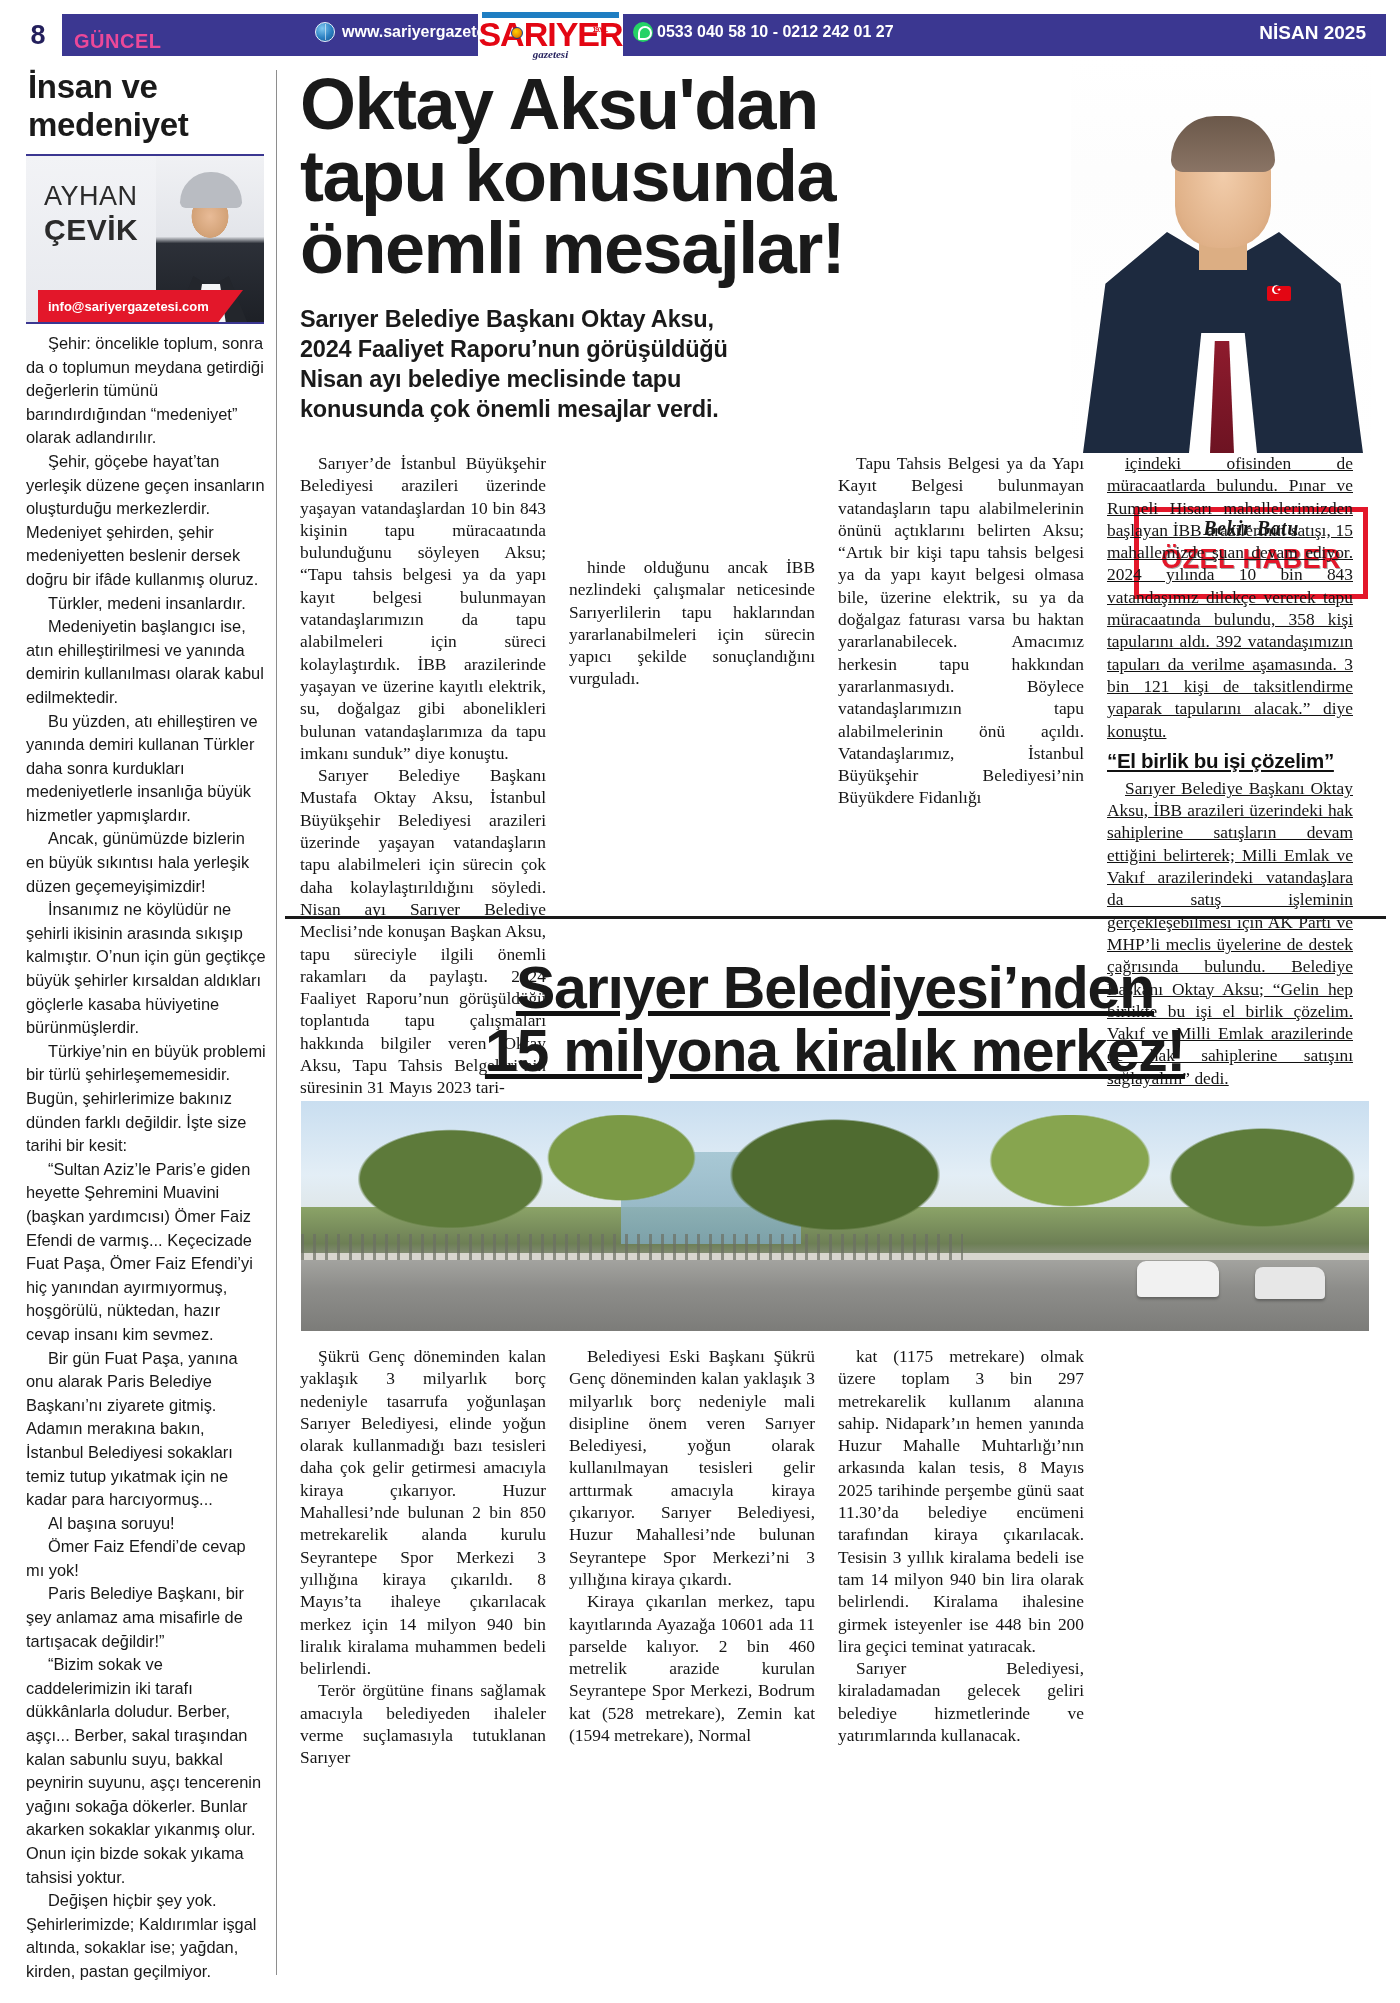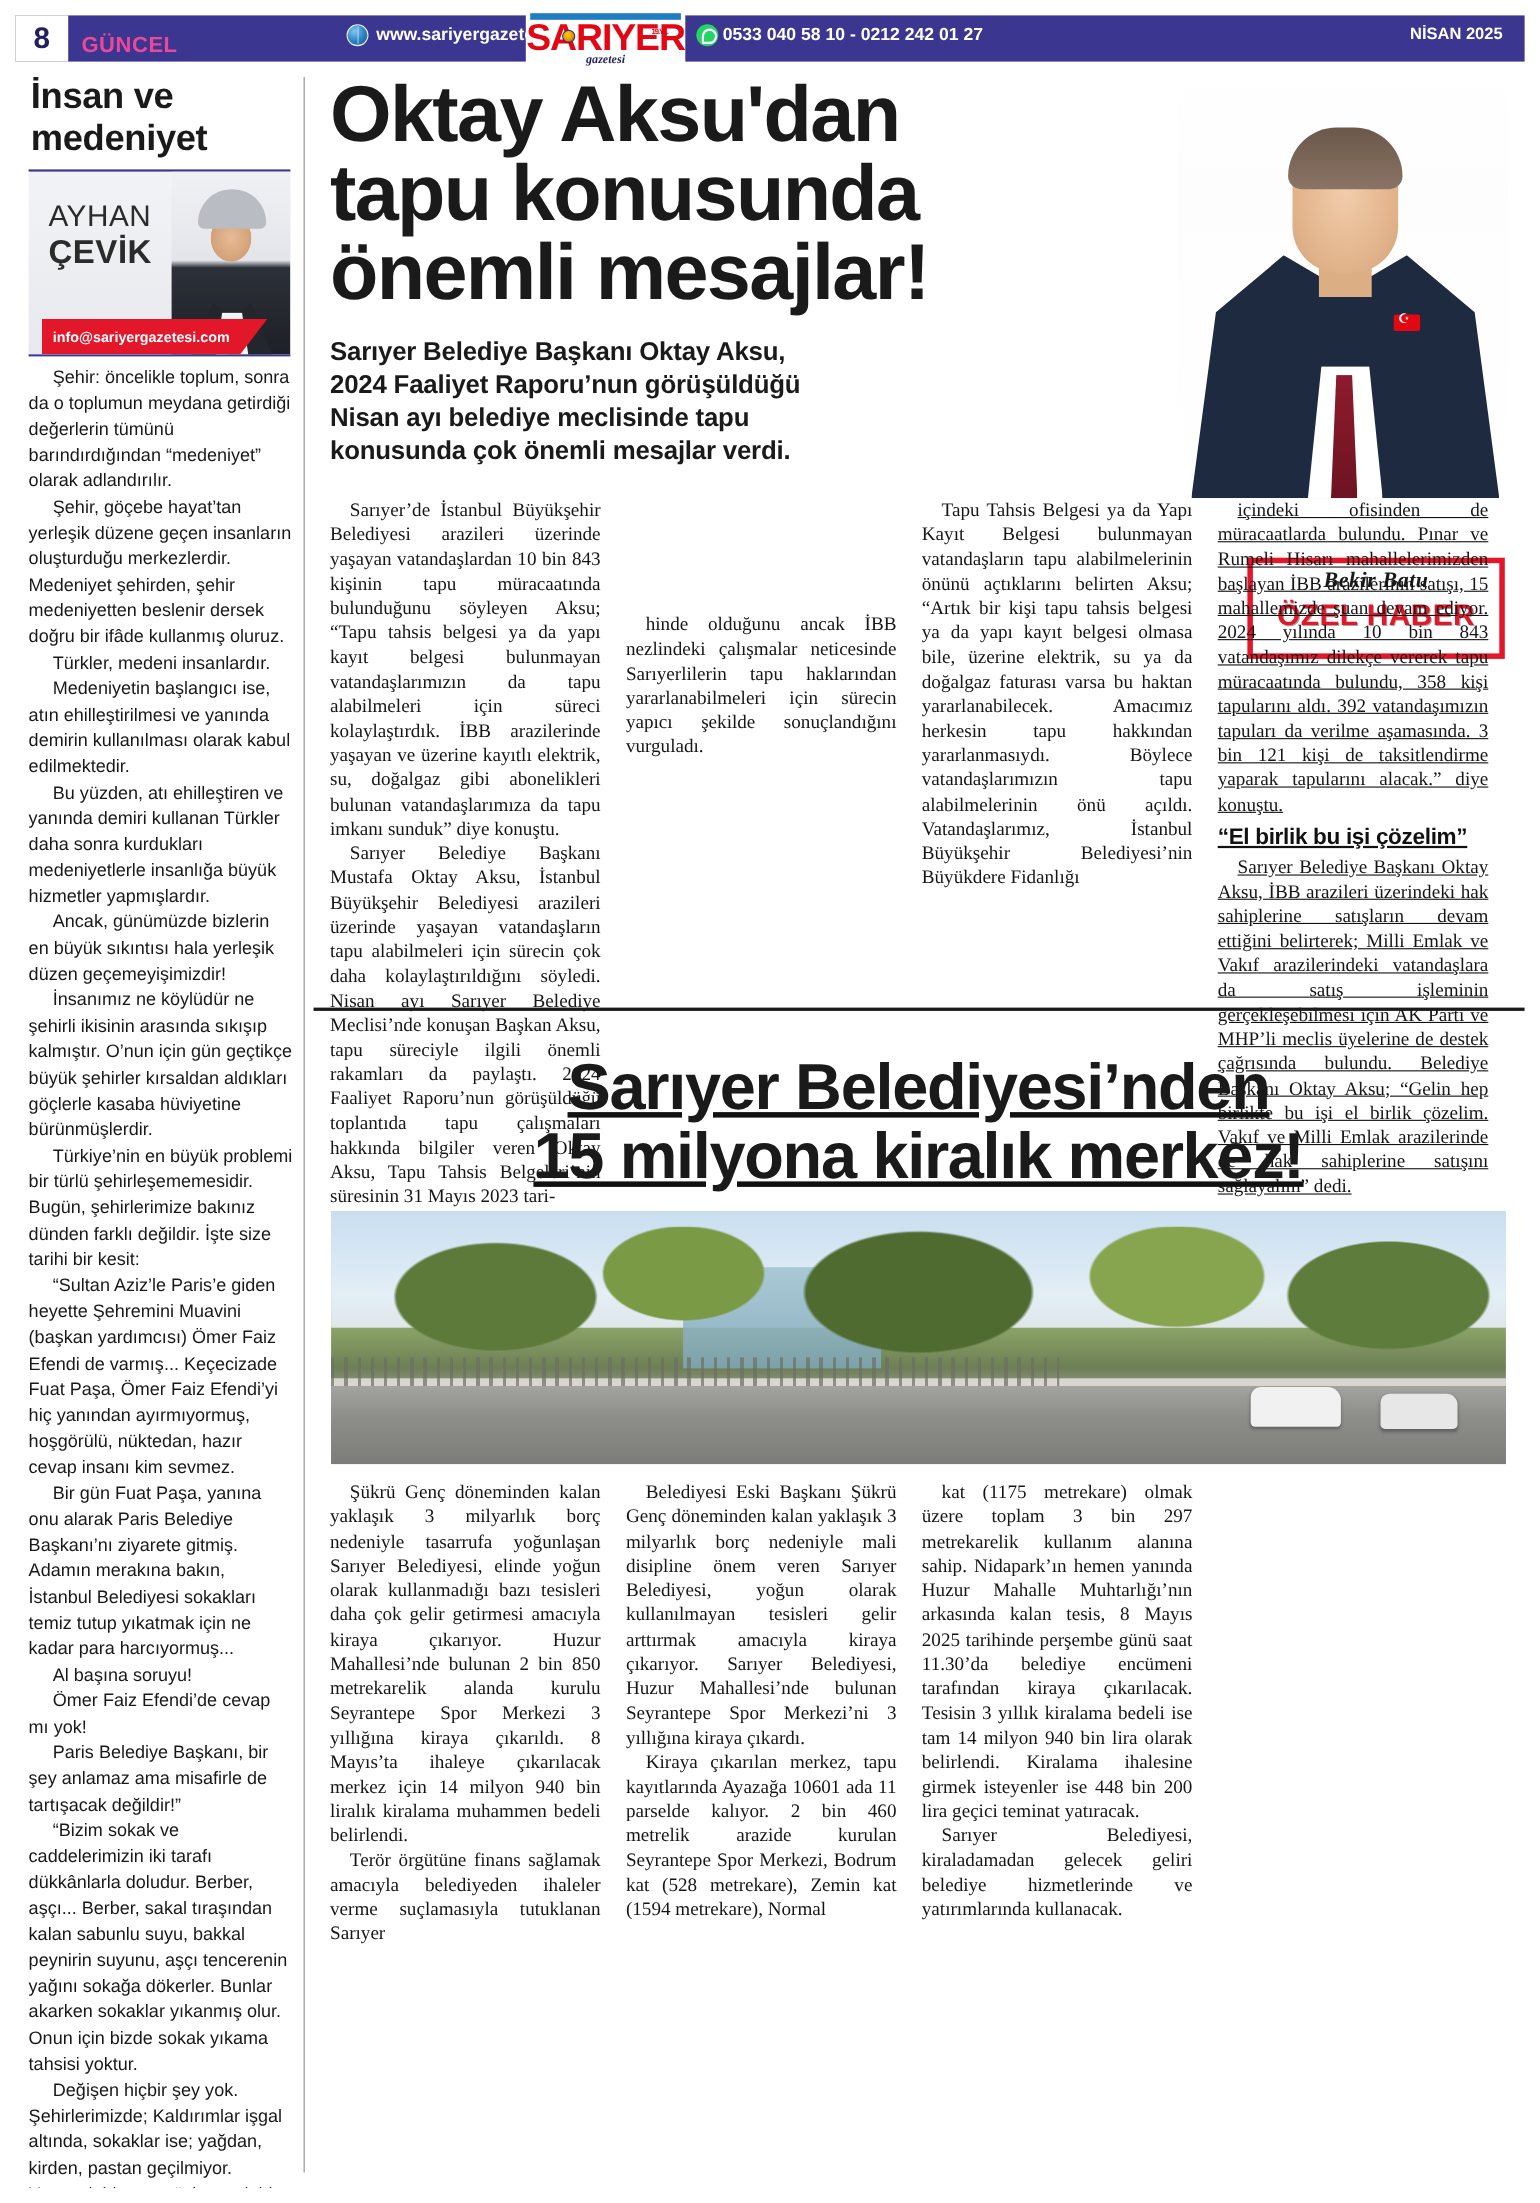--- a/index.html
+++ b/index.html
@@ -84,21 +84,21 @@
     content:""; position:absolute; left:5px; top:4px; width:10px; height:10px;
     border:2px solid #fff; border-radius:50% 50% 50% 10%;
   }
   .phone-text {
     font-family:"Liberation Sans", sans-serif; font-weight:bold;
     font-size:16px; color:#ffffff; white-space:nowrap;
   }
   .date-text {
     position:absolute; right:34px; top:8px;
     font-family:"Liberation Sans", sans-serif; font-weight:bold;
-    font-size:15px; color:#ffffff;
+    font-size:19px; color:#ffffff;
   }
 
   
   .col-left {
     position:absolute; left:14px; top:62px; width:252px; height:1920px;
   }
   .col-title {
     font-family:"Liberation Sans", sans-serif; font-weight:bold;
     font-size:33px; color:#1a1a1a; margin:6px 0 10px 14px; letter-spacing:-0.3px;
   }

